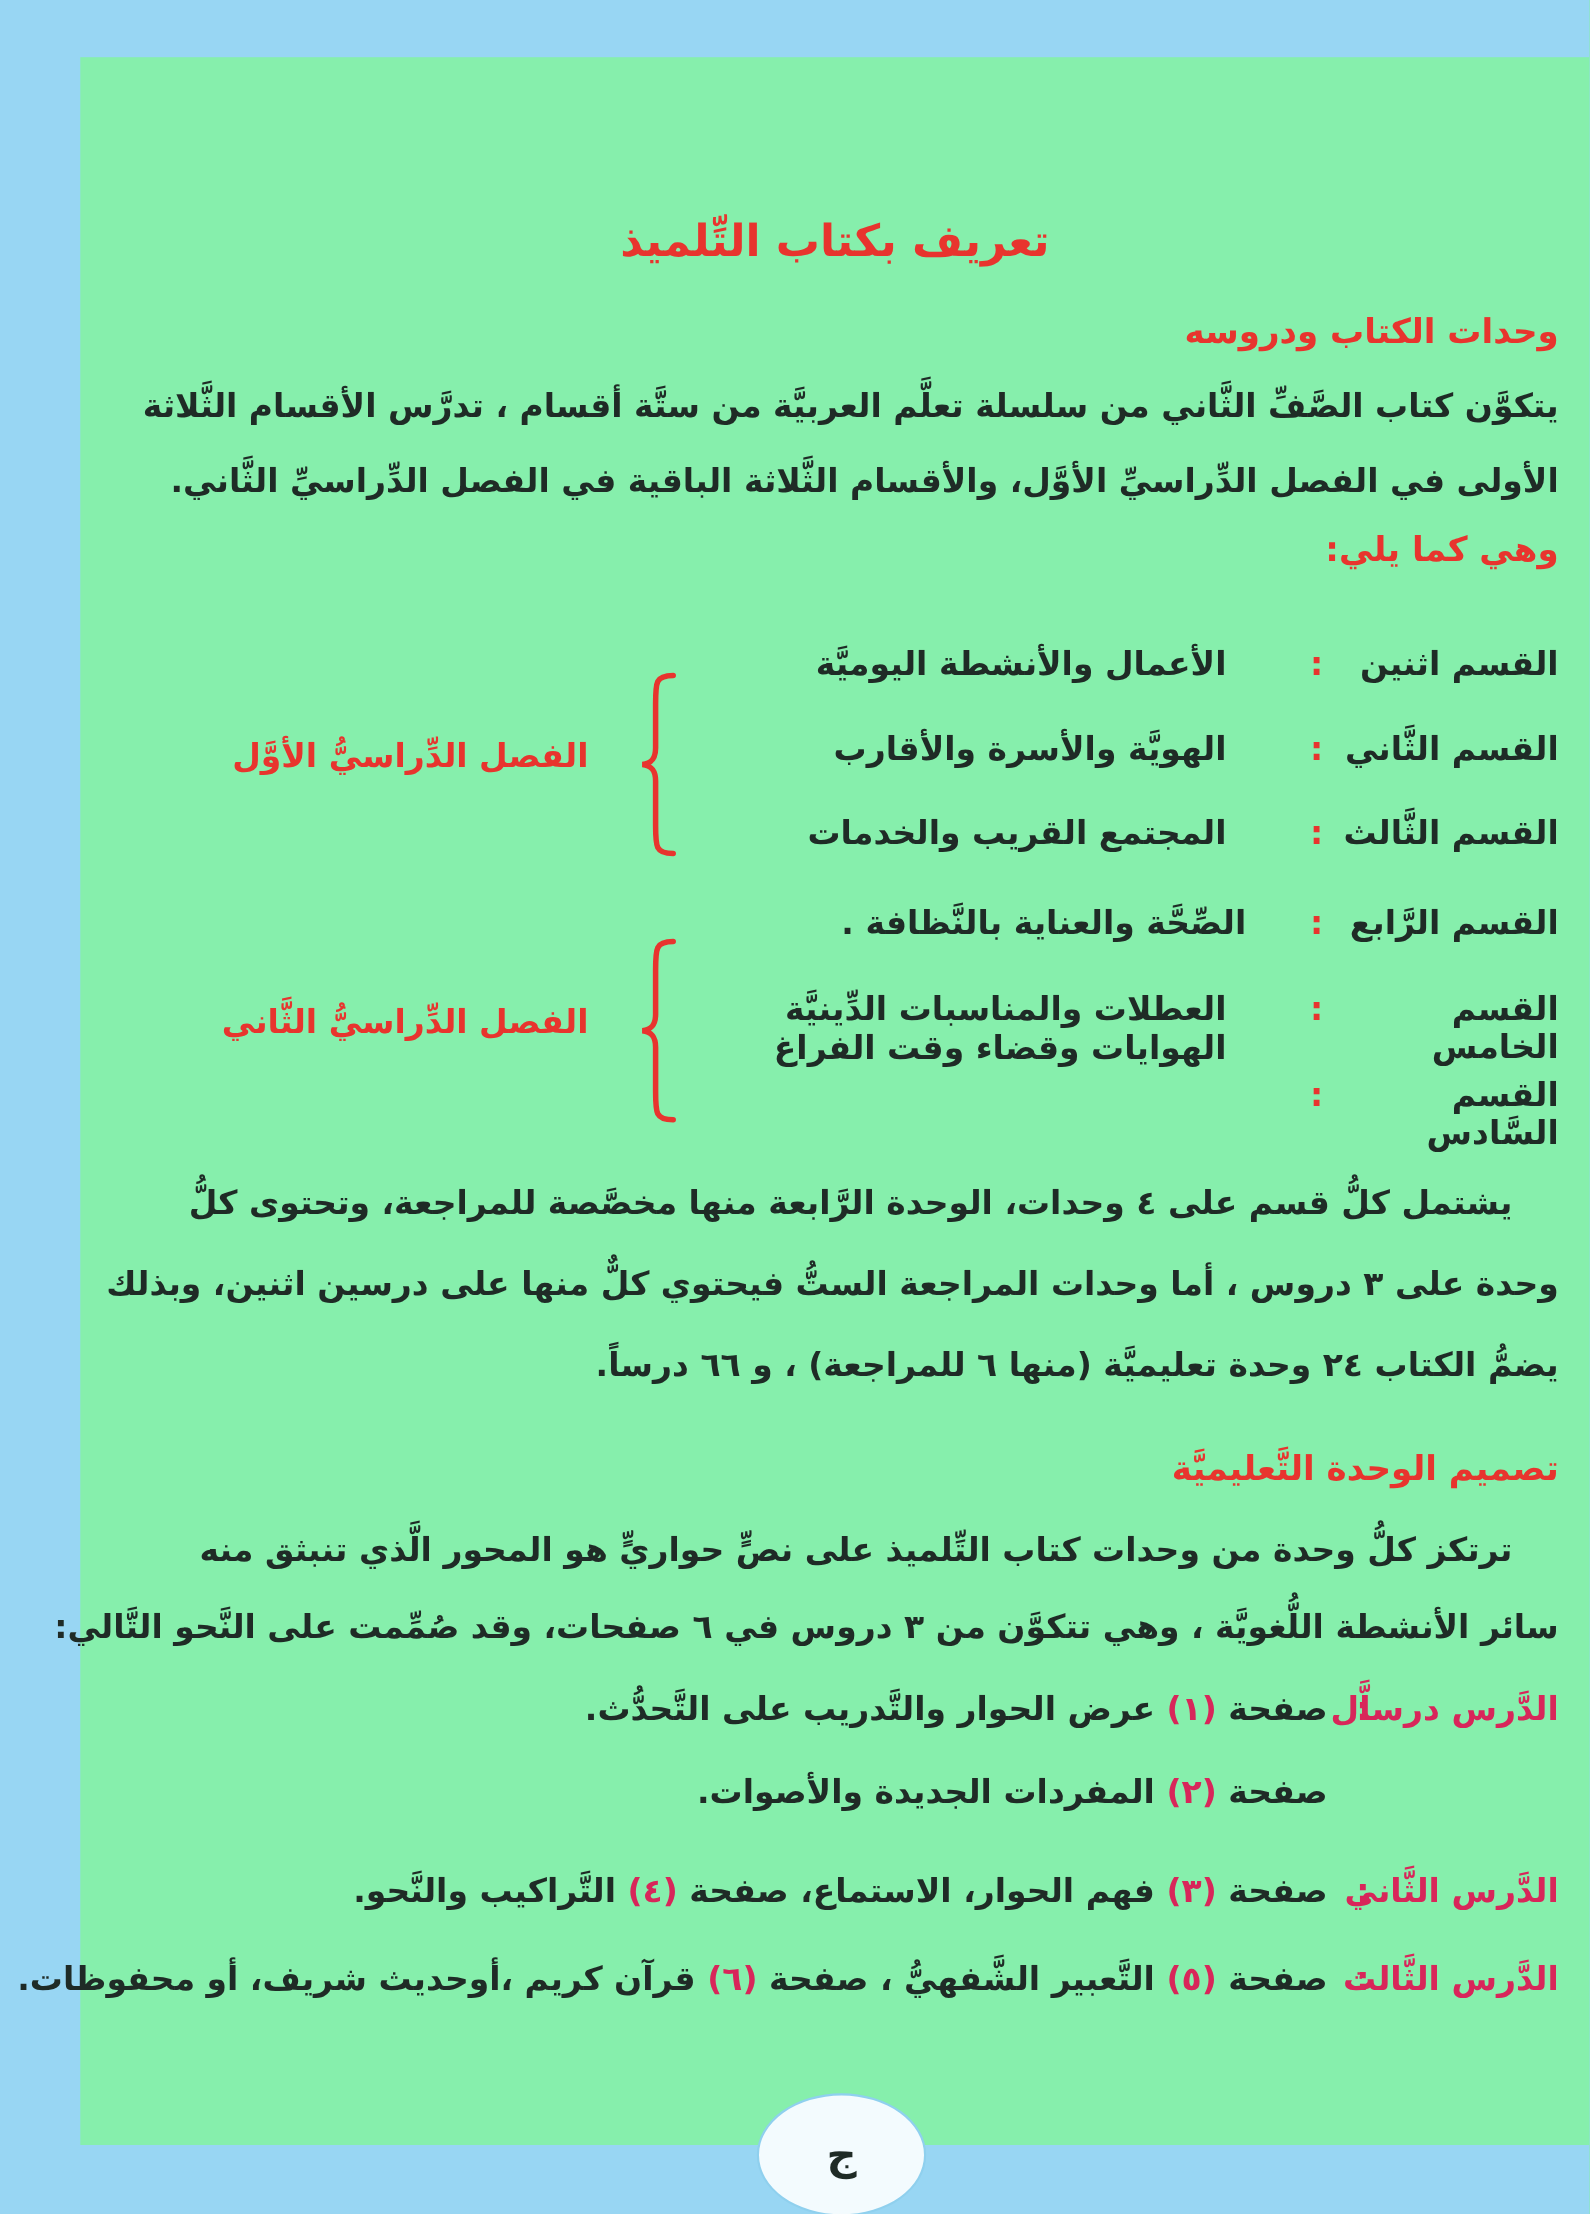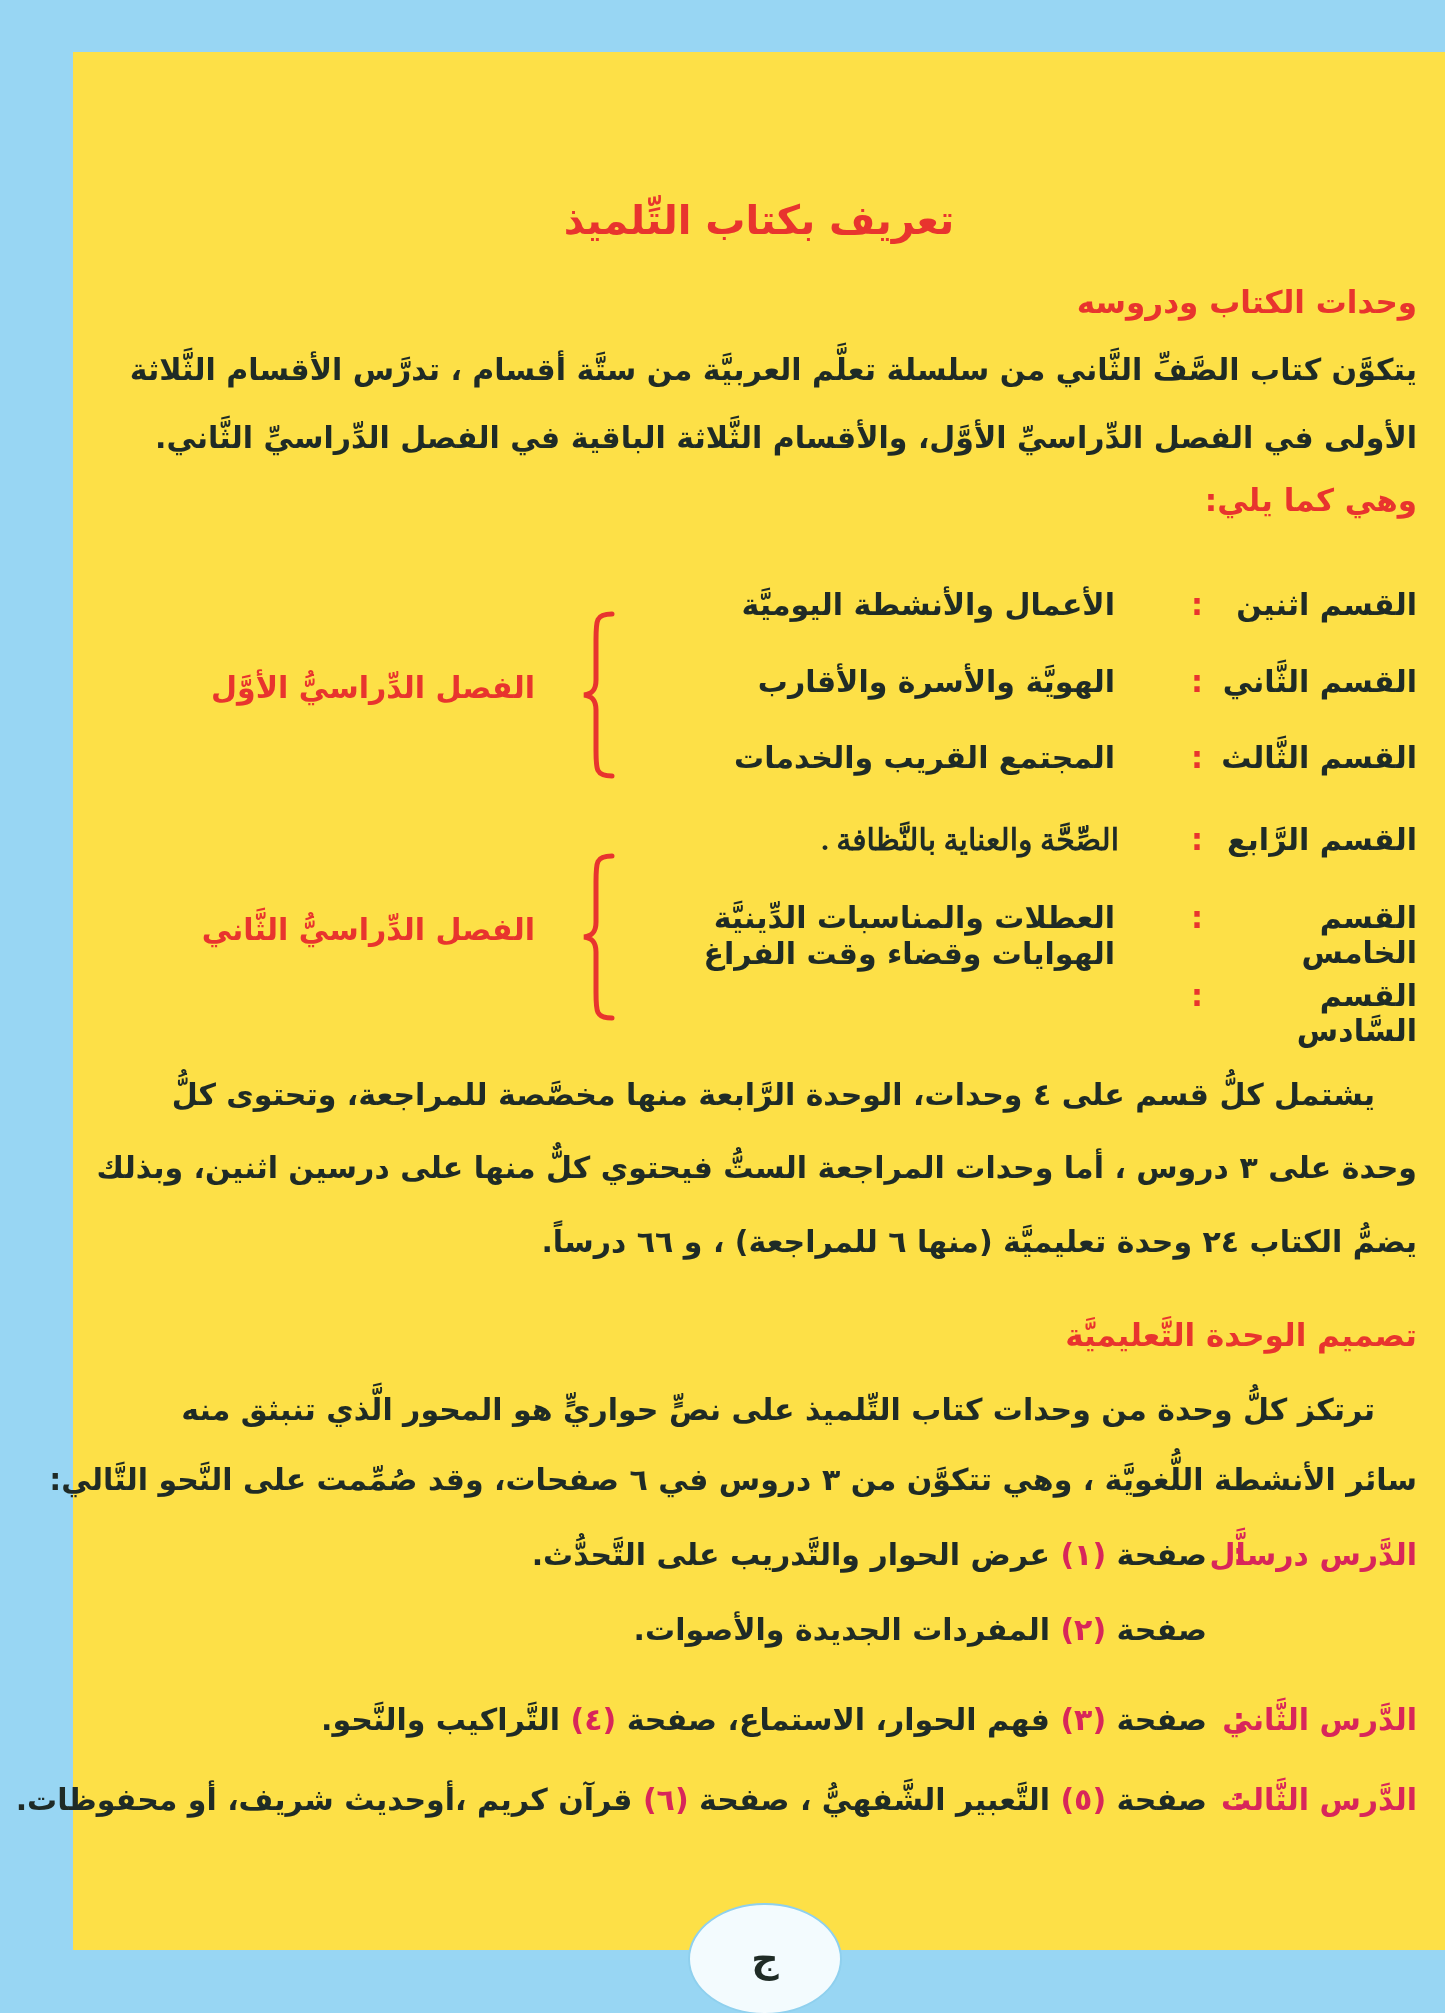--- a/index.html
+++ b/index.html
@@ -4,21 +4,21 @@
 <style>
   html, body { margin:0; padding:0; }
   body {
     width:1445px; height:2013px; position:relative; overflow:hidden;
     background:#98d6f3;
     font-family:"DejaVu Sans", sans-serif;
     color:#1e2a24;
   }
   .page {
     position:absolute; left:73px; top:52px; width:1372px; height:1898px;
-    background:#fde047;
+    background:#86efac;
   }
   .abs { position:absolute; white-space:nowrap; }
   .title {
     position:absolute; top:118px; left:0; width:1372px; text-align:center;
     color:#e8342e; font-weight:bold; font-size:40px;
   }
   .h-red { color:#e8342e; font-weight:bold; font-size:31px; }
   .para-line { position:absolute; right:28px; font-weight:bold; font-size:30px; color:#1f2b26; white-space:nowrap; }
 
   
@@ -72,21 +72,21 @@
       <div class="sec-topic" style="top:612px; right:330px;">الهويَّة والأسرة والأقارب</div>
     </div>
     <div>
       <div class="sec-name" style="top:688px;">القسم الثَّالث</div>
       <div class="sec-colon" style="top:688px; right:238px;">:</div>
       <div class="sec-topic" style="top:688px; right:330px;">المجتمع القريب والخدمات</div>
     </div>
     <div>
       <div class="sec-name" style="top:770px;">القسم الرَّابع</div>
       <div class="sec-colon" style="top:770px; right:238px;">:</div>
-      <div class="sec-topic" style="top:770px; right:326px;font-family:Liberation Serif, serif;">الصِّحَّة والعناية بالنَّظافة .</div>
+      <div class="sec-topic" style="top:770px; right:312px;">الصِّحَّة والعناية بالنَّظافة .</div>
     </div>
     <div>
       <div class="sec-name" style="top:848px;">القسم الخامس</div>
       <div class="sec-colon" style="top:848px; right:238px;">:</div>
       <div class="sec-topic" style="top:848px; right:330px;">العطلات والمناسبات الدِّينيَّة</div>
     </div>
     <div>
       <div class="sec-name" style="top:926px;">القسم السَّادس</div>
       <div class="sec-colon" style="top:926px; right:238px;">:</div>
       <div class="sec-topic" style="top:884px; right:330px;">الهوايات وقضاء وقت الفراغ</div>

